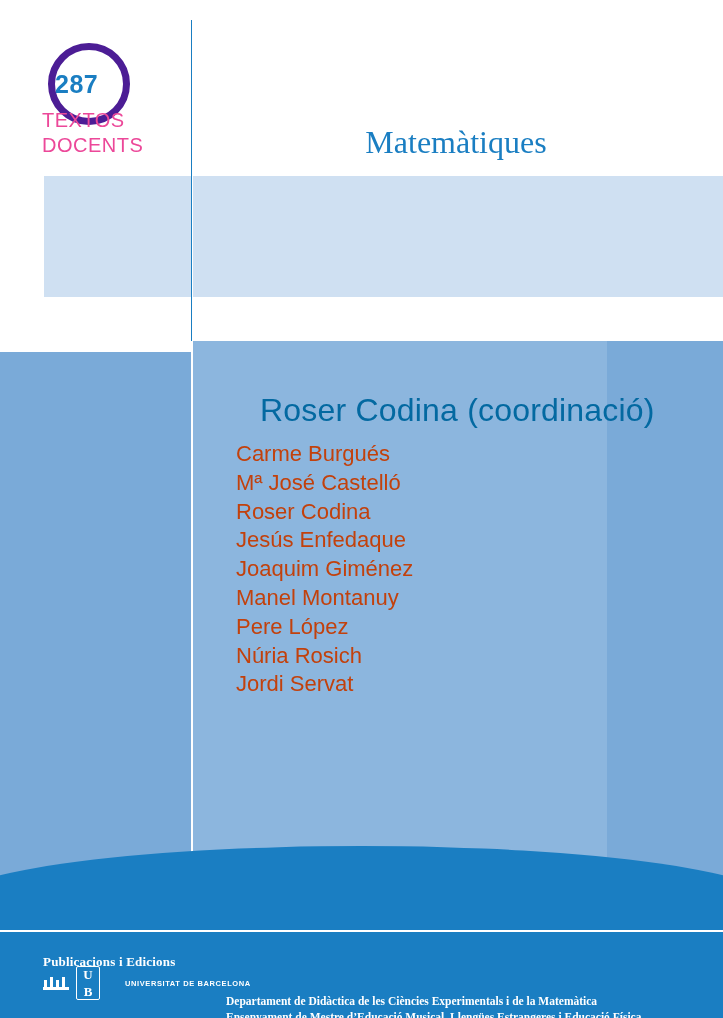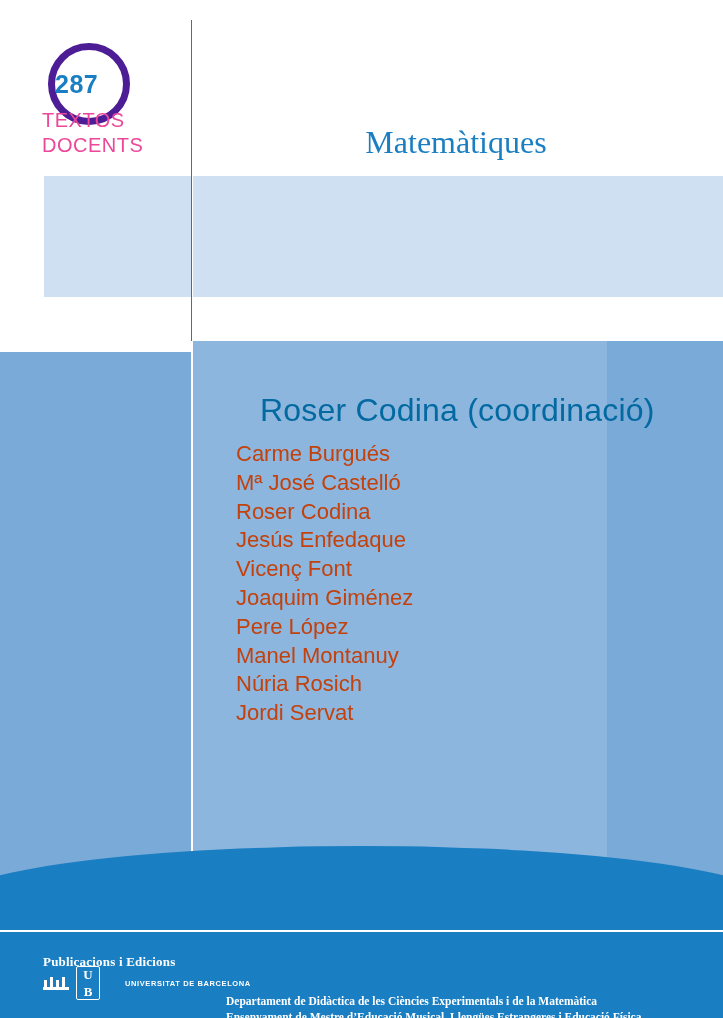--- a/index.html
+++ b/index.html
@@ -268,24 +268,23 @@
   <div class="title">
     <span>Matemàtiques</span>
   </div>
 
   <div class="coordinator">Roser Codina (coordinació)</div>
   <ul class="authors">
     <li>Carme Burgués</li>
     <li>Mª José Castelló</li>
     <li>Roser Codina</li>
     <li>Jesús Enfedaque</li>
-    <li>Vicenç Font</li>
     <li>Joaquim Giménez</li>
+    <li>Manel Montanuy</li>
     <li>Pere López</li>
-    <li>Manel Montanuy</li>
     <li>Núria Rosich</li>
     <li>Jordi Servat</li>
   </ul>
 
   <div class="pub-label">Publicacions i Edicions</div>
 
   <div class="ub-logo">
     <div class="ub-mark">
       <div class="bar" style="left:0;top:14px;width:26px;height:3px;"></div>
       <div class="bar" style="left:1px;top:7px;width:3px;height:7px;"></div>

